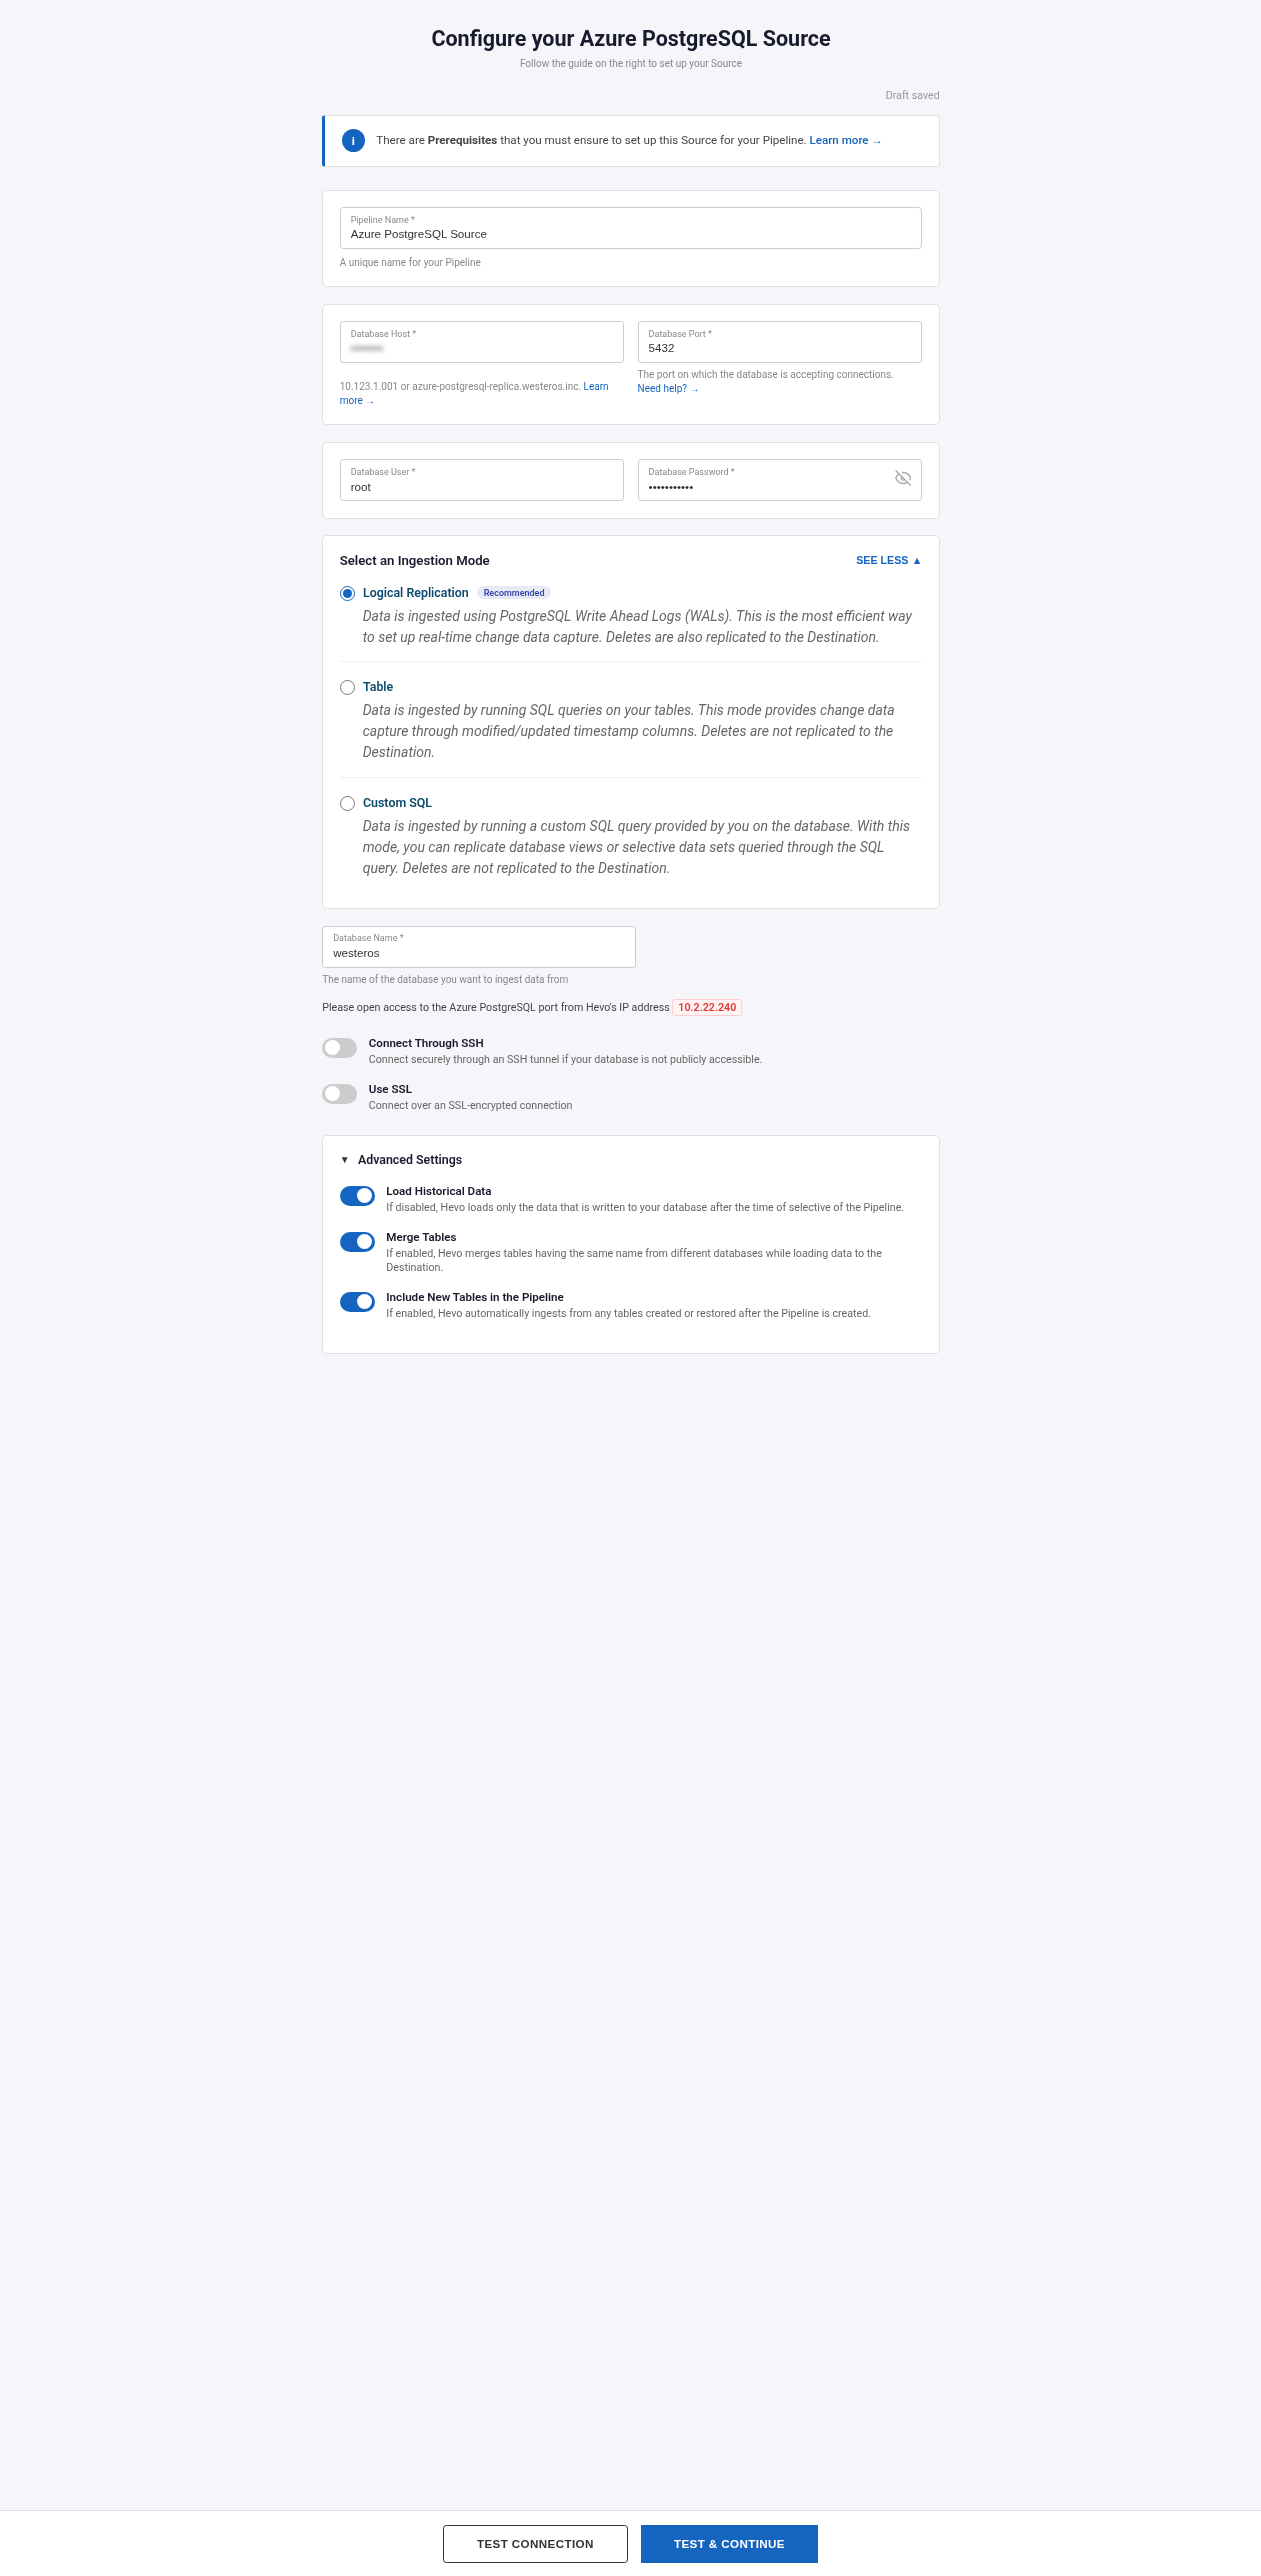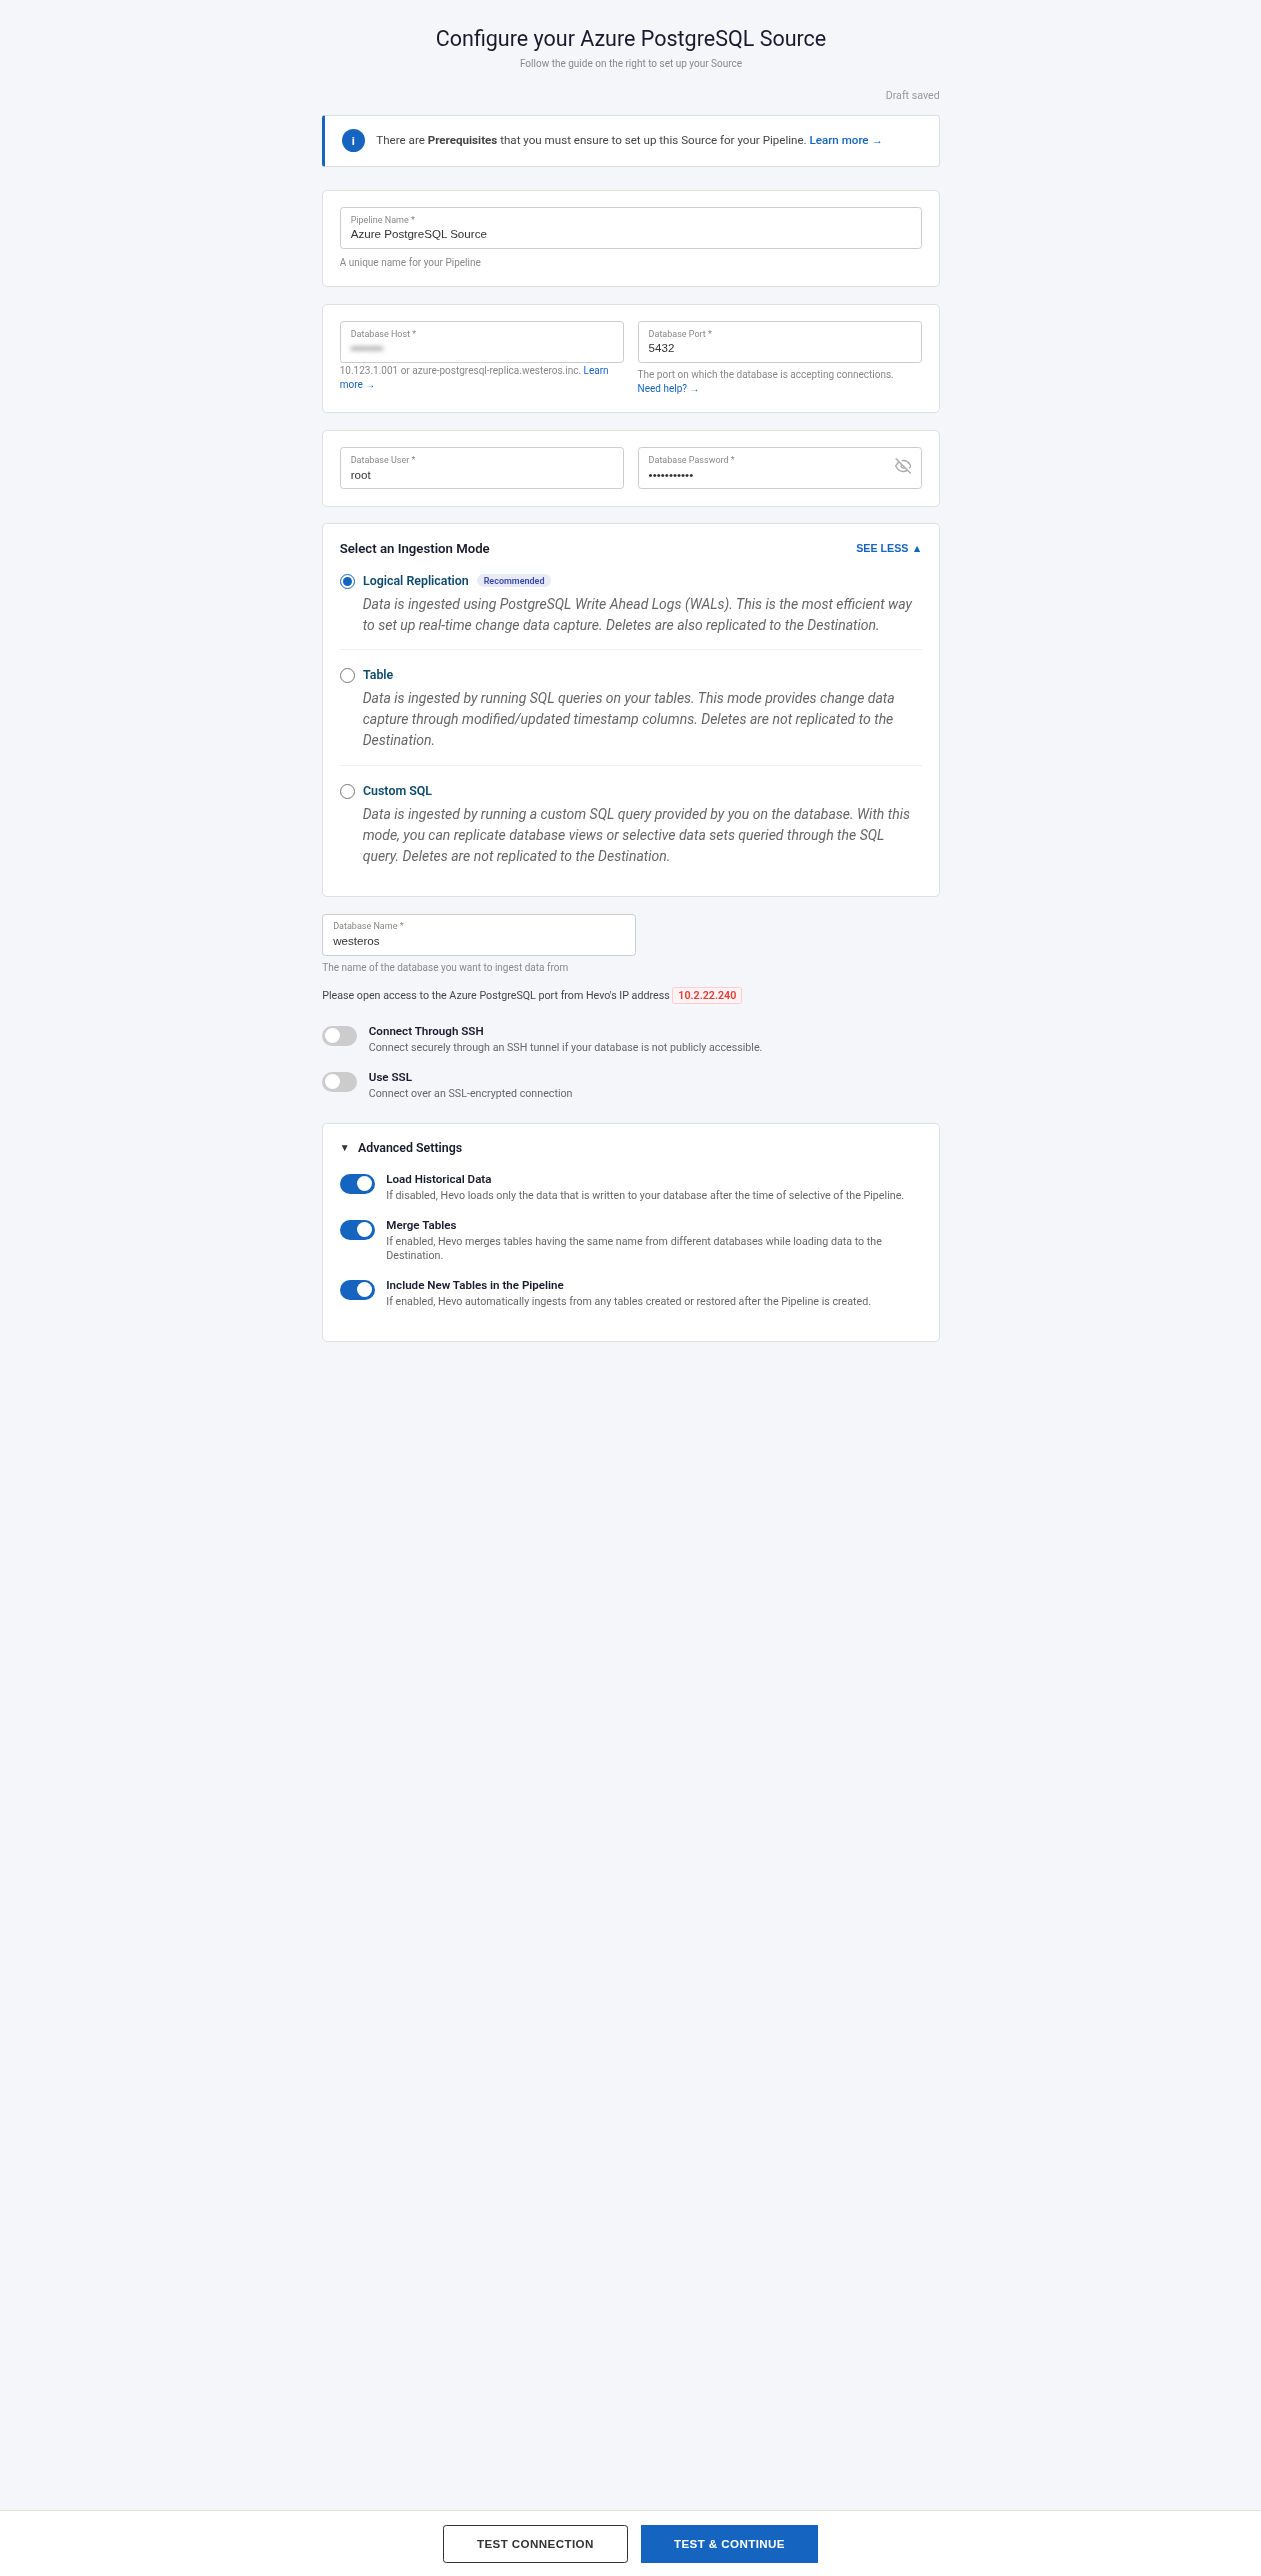--- a/index.html
+++ b/index.html
@@ -10,21 +10,21 @@
       min-height: 2576px;
       width: 1262px;
     }
     .page-wrapper {
       max-width: 644px;
       margin: 0 auto;
       padding: 26.4px 13.2px 99px;
     }
     .page-title {
       font-size: 21.5px;
-      font-weight: 400;
+      font-weight: 700;
       text-align: center;
       color: #1a1a2e;
       margin-bottom: 6.6px;
     }
     .page-subtitle {
       font-size: 10px;
       color: #888;
       text-align: center;
       margin-bottom: 20px;
     }
@@ -366,21 +366,21 @@
     <div class="field-hint" style="margin-top:6.6px;">A unique name for your Pipeline</div>
   </div>
 
   <div class="form-section">
     <div class="two-col">
       <div>
         <div class="floated-label-wrapper">
           <label class="floated-label">Database Host *</label>
           <input class="floated-input blurred-text" type="text" value="••••••••" style="filter: blur(2.5px);">
         </div>
-        <div class="field-hint" style="margin-top:1px;">
+        <div class="field-hint" style="margin-top:17px;">
           <span>10.123.1.001 or azure-postgresql-replica.westeros.inc.</span> <a href="#">Learn more →</a>
         </div>
       </div>
       <div>
         <div class="floated-label-wrapper">
           <label class="floated-label">Database Port *</label>
           <input class="floated-input" type="text" value="5432" style="">
         </div>
         <div class="field-hint" style="margin-top:5px;">
           <span>The port on which the database is accepting connections.</span><br>

